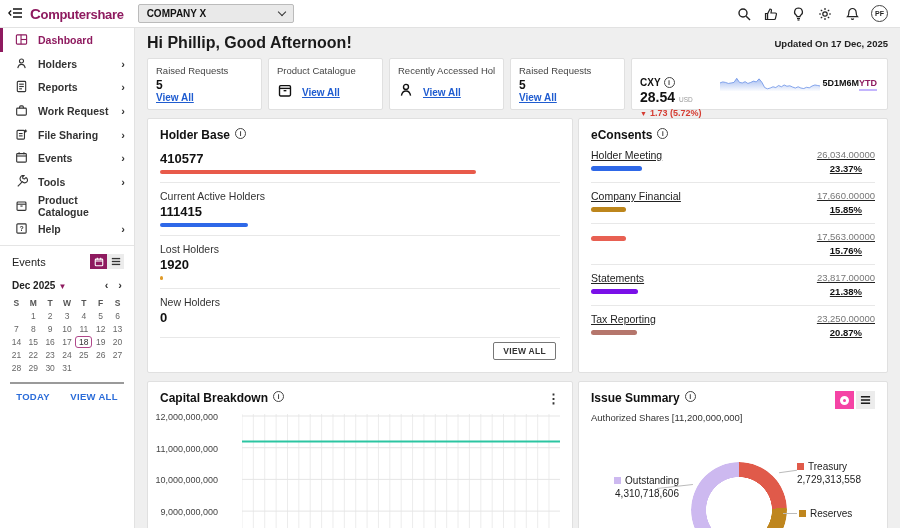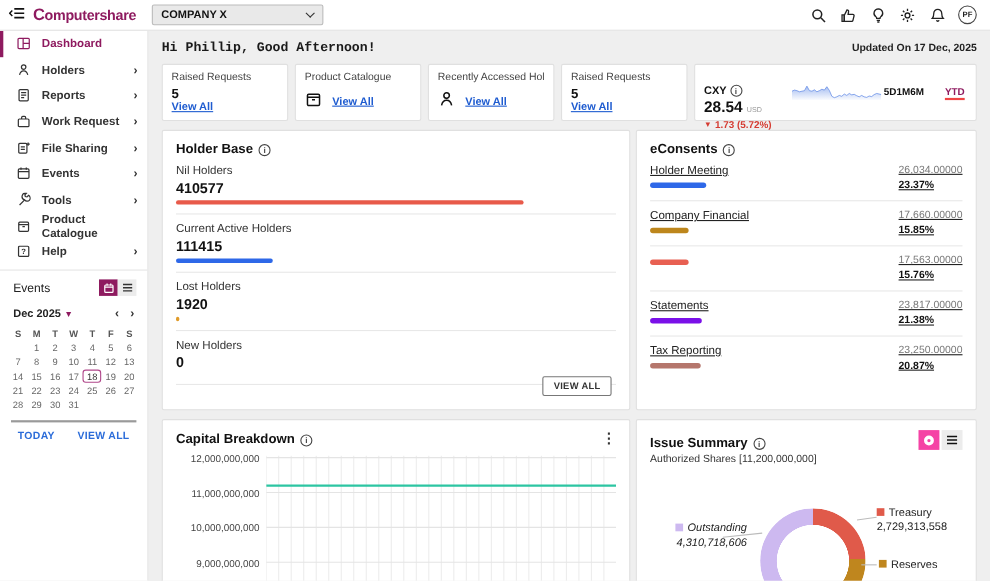--- a/index.html
+++ b/index.html
@@ -39,88 +39,88 @@
   .cal-cell.hdr { color:#555; font-weight:600; }
   .cal-cell.day { cursor:pointer; }
   .cal-cell.sel { border:1px solid #b0478a; border-radius:3px; color:#333; }
   .cal-divider { border-top:2px solid #9a9a9a; margin:8px 10px 0 10px; }
   .cal-links { display:flex; justify-content:space-around; padding:7px 6px; }
   .cal-link { font-size:9.5px; font-weight:bold; color:#2b6cd9; cursor:pointer; letter-spacing:.3px; }
 
   
   .main { position:absolute; left:135px; top:28px; width:765px; height:500px; padding:0 12px; }
   .greet-row { height:30px; display:flex; align-items:center; justify-content:space-between; }
-  .greet { font-size:12px; font-weight:bold; color:#1a1a1a;font-family:Liberation Mono, monospace; }
+  .greet { font-size:16px; font-weight:bold; color:#1a1a1a; }
   .updated { font-size:9.5px; font-weight:bold; color:#222; }
 
   .cards-row { display:flex; gap:6px; height:52px; }
   .scard { width:115px; background:#fff; border:1px solid #e0e0e0; border-radius:2px; padding:6px 8px; }
   .scard-title { font-size:9.5px; color:#444; margin-bottom:2px; white-space:nowrap; overflow:hidden; }
   .scard-count { font-size:12px; font-weight:bold; color:#111; }
   .scard-link { font-size:10px; font-weight:bold; color:#1f5cd0; text-decoration:underline; cursor:pointer; }
   .scard-iconrow { display:flex; align-items:center; gap:9px; margin-top:6px; }
 
   .stock-card { flex:1; background:#fff; border:1px solid #e0e0e0; border-radius:2px; padding:18px 8px; display:flex; gap:8px; }
   .stock-left { width:72px; flex:none; }
   .stock-sym { font-size:10px; font-weight:bold; color:#111; display:flex; align-items:center; gap:3px; }
   .stock-price { font-size:14px; font-weight:bold; color:#111; margin-top:1px; }
   .stock-cur { font-size:6.5px; color:#999; font-weight:normal; }
   .stock-chg { font-size:9px; font-weight:bold; color:#d53c32; margin-top:3px; display:flex; align-items:center; gap:3px; }
   .stock-chg .tri { font-size:7px; }
   .stock-right { flex:1; display:flex; flex-direction:row; }
   .spark-wrap { flex:1; }
   .ranges { display:flex; justify-content:space-between; padding:1px 2px 0 2px; }
   .range { font-size:9px; font-weight:bold; color:#111; cursor:pointer; padding-bottom:1px; }
-  .range.active { color:#8e1a5f; border-bottom:2px solid #ef4444;margin-left:19px; }
+  .range.active { color:#8e1a5f; border-bottom:2px solid #c4b5fd; }
 
   .panels { margin-top:8px; display:grid; grid-template-columns:426px 310px; gap:8px 5px; }
   .panel { background:#fff; border:1px solid #e0e0e0; border-radius:2px; padding:9px 12px; position:relative; }
   .panel.h1 { height:255px; }
   .panel.h2 { height:210px; }
-  .panel-title { font-size:12px; font-weight:bold; color:#111; display:flex; align-items:flex-end; gap:5px; }
+  .panel-title { font-size:12px; font-weight:bold; color:#111; display:flex; align-items:flex-start; gap:5px; }
   .info-i { width:11px; height:11px; border:1px solid #444; border-radius:50%; font-size:7.5px; font-weight:bold; color:#444; display:inline-flex; align-items:center; justify-content:center; }
   .kebab { margin-left:auto; font-size:13px; font-weight:bold; color:#333; cursor:pointer; }
 
   
   .hb-row { border-bottom:1px solid #e8e8e8; padding:7px 0 8px 0; }
   .hb-label { font-size:10.5px; color:#333; }
   .hb-value { font-size:13px; font-weight:bold; color:#111; margin:2px 0 4px 0; }
   .hb-bar { height:4px; border-radius:2px; }
   .hb-footer { position:absolute; right:16px; bottom:12px; }
   .viewall-btn { font-size:8.5px; font-weight:bold; color:#333; border:1px solid #777; border-radius:2px; padding:3px 9px; background:#fff; cursor:pointer; letter-spacing:.3px; }
 
   
   .ec-row { border-bottom:1px solid #e8e8e8; padding:7px 0 8px 0; display:flex;text-decoration:underline; }
   .ec-row:last-child { border-bottom:none; }
   .ec-left { flex:1; }
   .ec-label { font-size:10.5px; color:#222; }
   .ec-bar { height:5px; border-radius:3px; margin-top:5px; }
-  .ec-right { text-align:left; }
+  .ec-right { text-align:center; }
   .ec-value { font-size:9.5px; color:#777; }
   .ec-pct { font-size:9.5px; font-weight:bold; color:#111; margin-top:3px; }
 
   
   .cap-chart { display:flex; margin-top:8px; height:160px; }
   .cap-ylabels { width:82px; position:relative; flex:none; }
-  .cap-ylabel { position:absolute; right:6px; font-size:9px; color:#444; }
+  .cap-ylabel { position:absolute; right:24px; font-size:9px; color:#444; }
   .cap-plot { flex:1; position:relative; }
   .cap-plot svg { position:absolute; inset:0; }
 
   
   .issue-btns { margin-left:auto; display:flex; gap:2px; }
   .isq-btn { width:19px; height:18px; display:flex; align-items:center; justify-content:center; background:#ececec; cursor:pointer; }
   .isq-btn.pink { background:#f543a5; }
   .donut-glyph { width:9px; height:9px; border:3px solid #fff; border-radius:50%; }
   .issue-sub { font-size:9.5px; color:#333; margin-top:3px; }
   .donut { position:absolute; width:96px; height:96px; border-radius:50%;
            -webkit-mask:radial-gradient(closest-side,transparent 68%,#000 69%);
            mask:radial-gradient(closest-side,transparent 68%,#000 69%); }
   .dlabel { position:absolute; font-size:10px; color:#222; line-height:13px; }
   .dlabel .sq { display:inline-block; width:7px; height:7px; margin-right:4px; }
-  .dlabel-left { text-align:right;font-style:italic; }
+  .dlabel-left { text-align:right; }
   .connector { position:absolute; height:1px; background:#bbb; }
 </style>
 </head>
 <body>
 
 <div class="app">
 
   <div class="topbar">
     <div class="collapse-btn">
       <svg width="15" height="12" viewBox="0 0 15 12">
@@ -414,21 +414,20 @@
 
     <div class="panels">
 
       <div class="panel h1">
         <div class="panel-title">
             <span>Holder Base</span>
             <span class="info-i">i</span>
           </div>
         <div id="hb-rows">
             <div class="hb-row">
-              <div class="hb-label">Nil Holders</div>
               <div class="hb-value">410577</div>
               <div class="hb-bar" style="width:79%;background:#e85a4a;"></div>
             </div>
             <div class="hb-row">
               <div class="hb-label">Current Active Holders</div>
               <div class="hb-value">111415</div>
               <div class="hb-bar" style="width:22%;background:#2e68e8;"></div>
             </div>
             <div class="hb-row">
               <div class="hb-label">Lost Holders</div>

